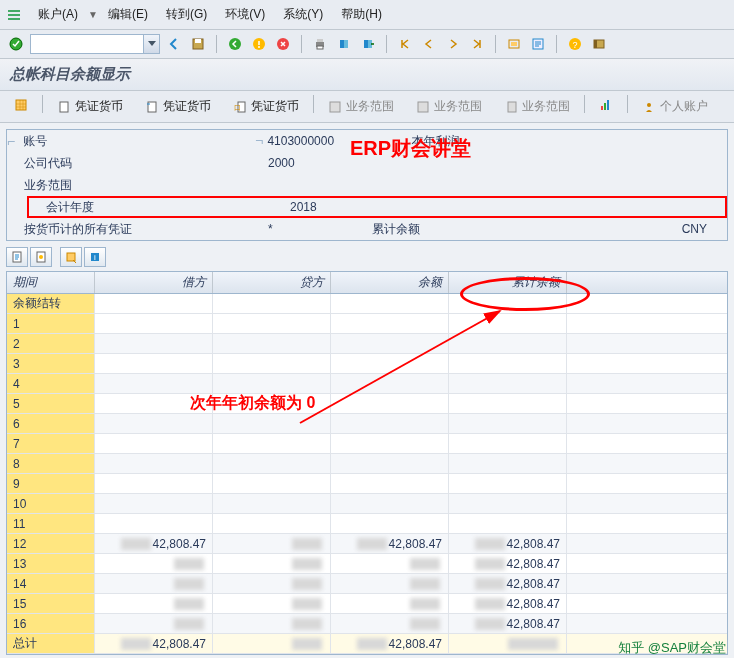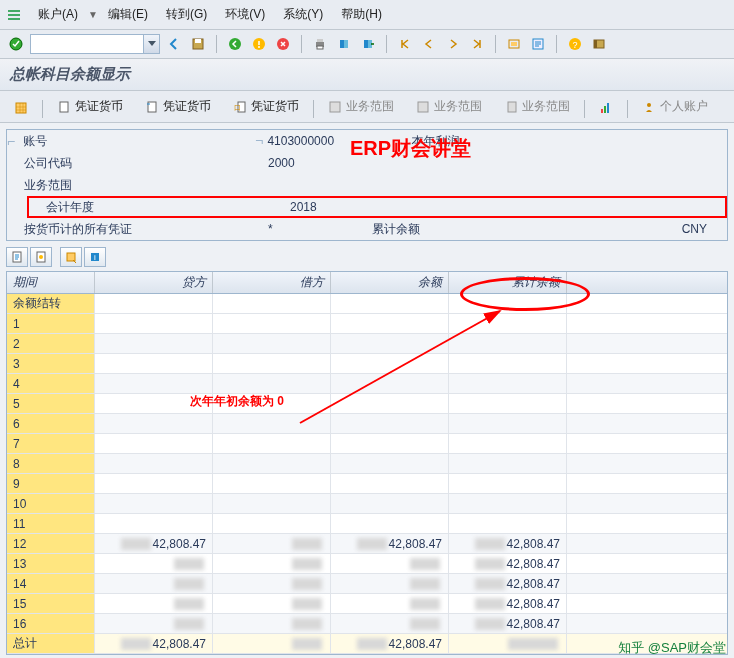--- a/index.html
+++ b/index.html
@@ -78,21 +78,21 @@
     font-size: 15px;
     font-weight: bold;
     font-style: italic;
     color: #4a5568;
     border-bottom: 1px solid #c0c8d0;
   }
   .tabs-bar {
     background: #e8ecf2;
     padding: 4px 6px;
     display: flex;
-    align-items: flex-end;
+    align-items: flex-start;
     gap: 6px;
     border-bottom: 1px solid #c0c8d0;
     font-family: Liberation Mono, monospace;
   }
   .tab {
     display: inline-flex;
     align-items: center;
     gap: 4px;
     padding: 3px 8px;
     cursor: pointer;
@@ -212,21 +212,21 @@
   .yellow { background: #ffe680; }
   .annotation-text {
     position: absolute;
     color: #f00;
     font-weight: bold;
   }
   .erp-title {
     font-size: 20px;
   }
   .annot-sub {
-    font-size: 12px;
+    font-size: 16px;
   }
   .red-oval {
     position: absolute;
     border: 3px solid #f00;
     border-radius: 50%;
     width: 130px;
     height: 34px;
     pointer-events: none;
   }
   .arrow-svg {
@@ -530,22 +530,22 @@
         <svg width="12" height="12">
           <rect x="2" y="2" width="8" height="8" fill="#28c"></rect>
           <text x="6" y="9" font-size="8" text-anchor="middle" fill="#fff">i</text>
         </svg>
       </span>
   </div>
 
   <div class="grid">
     <div class="grid-header">
       <div class="gh-cell col-period">期间</div>
+      <div class="gh-cell col-debit">借方</div>
       <div class="gh-cell col-credit">贷方</div>
-      <div class="gh-cell col-debit">借方</div>
       <div class="gh-cell col-balance">余额</div>
       <div class="gh-cell col-cum">累计余额</div>
     </div>
     <div class="grid-row">
       <div class="gr-cell col-period yellow">余额结转</div>
       <div class="gr-cell col-debit num"></div>
       <div class="gr-cell col-credit num"></div>
       <div class="gr-cell col-balance num"></div>
       <div class="gr-cell col-cum num"></div>
     </div>

